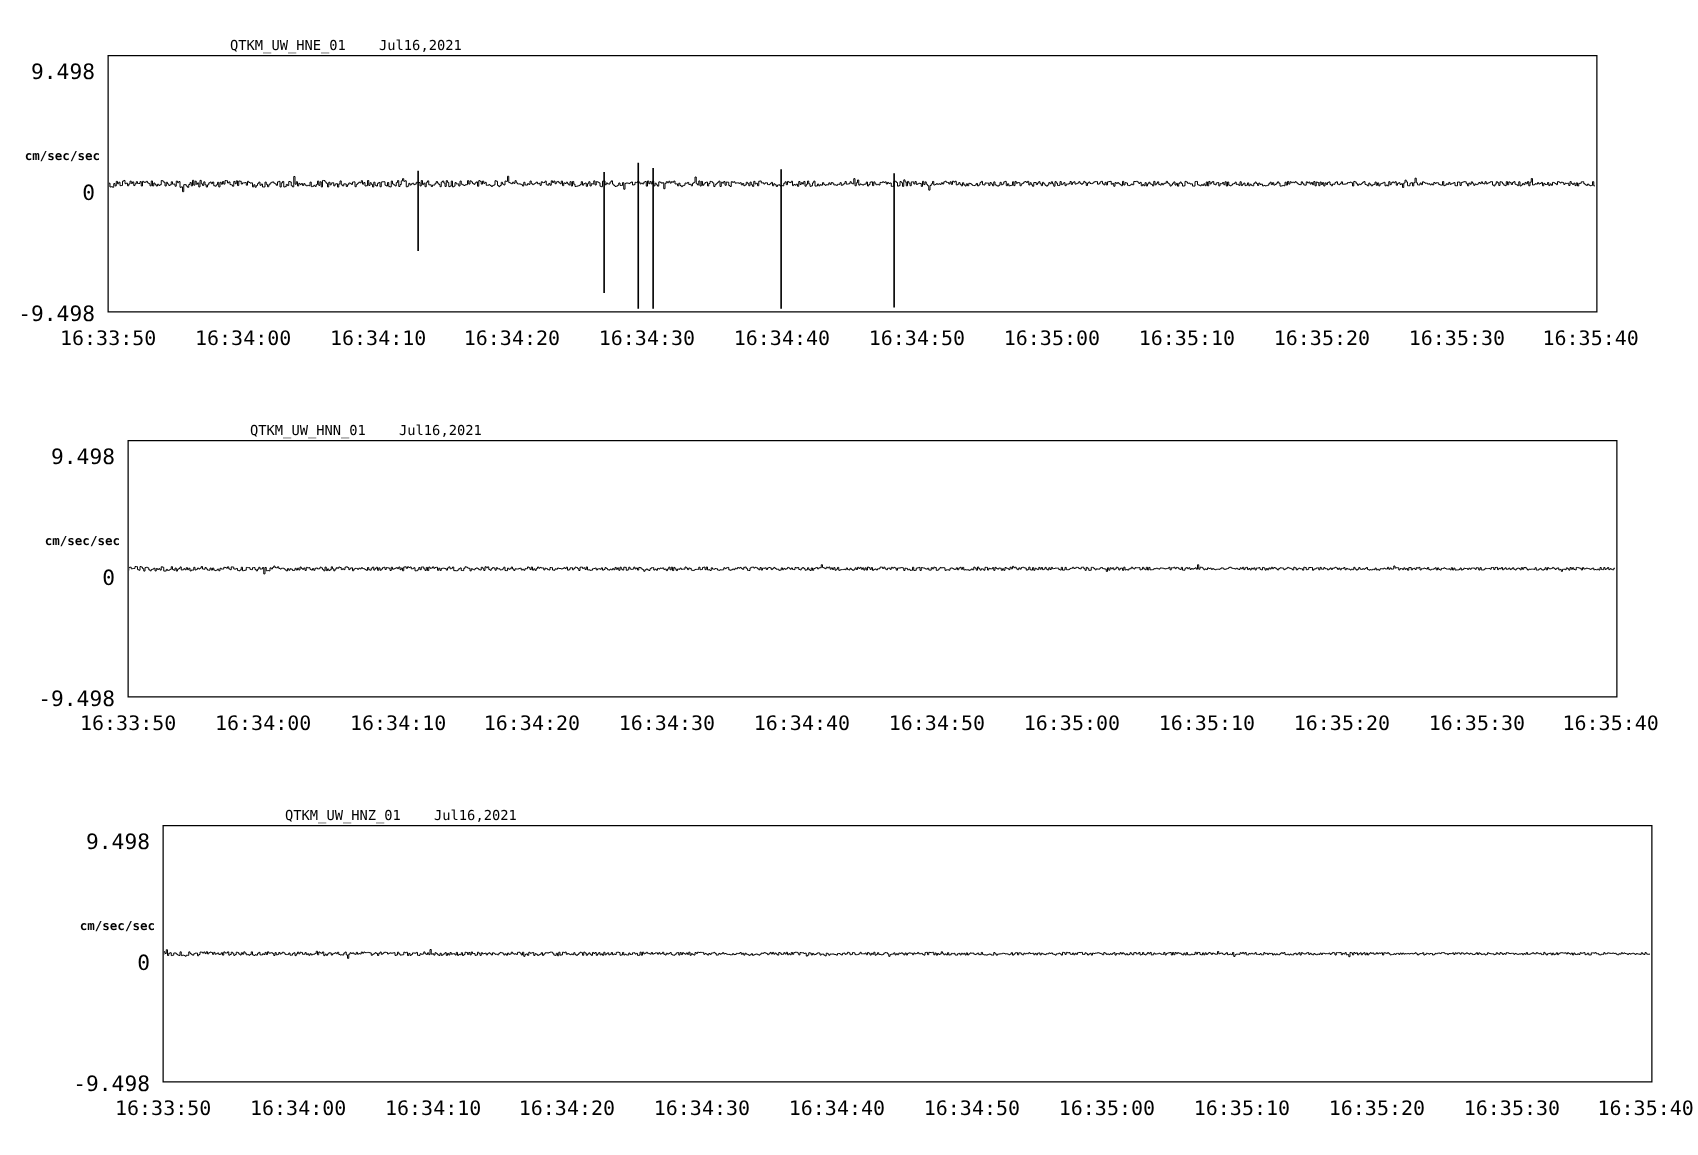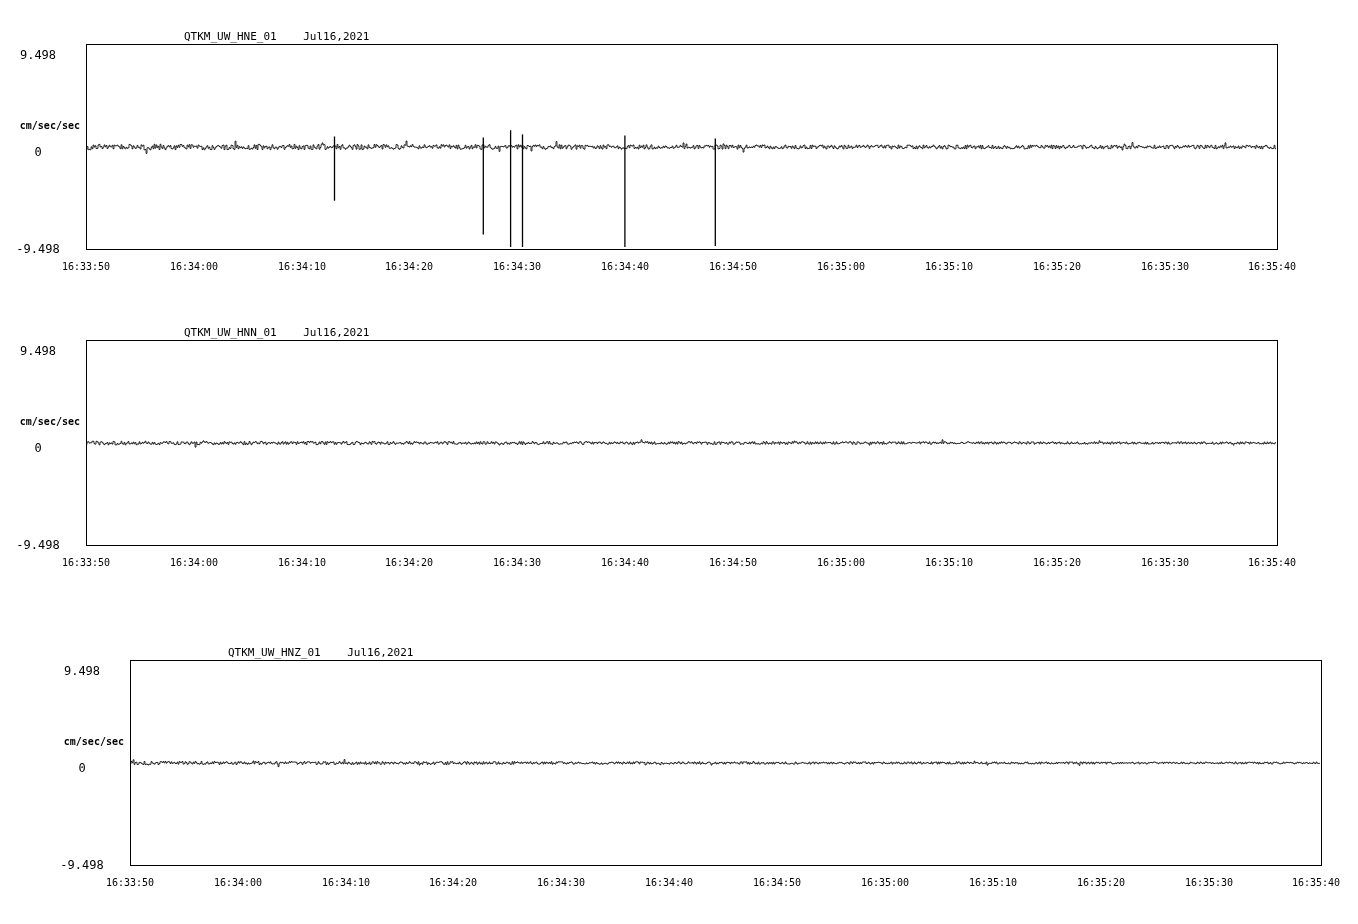--- a/index.html
+++ b/index.html
@@ -34,28 +34,28 @@
   .ylabel {
     position: absolute;
     font-size: 10px;
     font-weight: bold;
     font-family: "DejaVu Sans Mono", monospace;
     white-space: pre;
     text-align: right;
   }
   .ytick {
     position: absolute;
-    font-size: 12px;
+    font-size: 17px;
     font-family: "DejaVu Sans Mono", monospace;
-    text-align: center;
+    text-align: right;
     white-space: pre;
   }
   .xtick {
     position: absolute;
-    font-size: 10px;
+    font-size: 16px;
     font-family: "DejaVu Sans Mono", monospace;
     text-align: center;
     white-space: pre;
   }
   .plotbox {
     position: absolute;
     border: 1px solid #000000;
     box-sizing: border-box;
     background: #ffffff;
     overflow: hidden;
@@ -95,21 +95,21 @@
     <div class="xtick" style="left:479px; top:261px; width:76px;">16:34:30</div>
     <div class="xtick" style="left:587px; top:261px; width:76px;">16:34:40</div>
     <div class="xtick" style="left:695px; top:261px; width:76px;">16:34:50</div>
     <div class="xtick" style="left:803px; top:261px; width:76px;">16:35:00</div>
     <div class="xtick" style="left:911px; top:261px; width:76px;">16:35:10</div>
     <div class="xtick" style="left:1019px; top:261px; width:76px;">16:35:20</div>
     <div class="xtick" style="left:1127px; top:261px; width:76px;">16:35:30</div>
     <div class="xtick" style="left:1234px; top:261px; width:76px;">16:35:40</div>
   </div>
 
-  <div class="panel" style="top:296px;height:300px;">
+  <div class="panel" style="top:308px;height:300px;margin-left:16px;">
     <div class="panel-title" style="left:184px; top:30px;">QTKM_UW_HNN_01    Jul16,2021</div>
     <div class="ytick" style="left:0px; top:48px; width:76px;">9.498</div>
     <div class="ylabel" style="left:0px; top:120px; width:80px;">cm/sec/sec</div>
     <div class="ytick" style="left:0px; top:145px; width:76px;">0</div>
     <div class="ytick" style="left:0px; top:242px; width:76px;">-9.498</div>
     <div class="plotbox" style="left:86px; top:44px; width:1192px; height:206px;">
       <svg width="1190" height="204" viewBox="0 0 1190 204">
         <g id="trace1">
             <path d="M0.0,103.42 L0.0,100.93 L1.0,100.93 L1.0,100.78 L2.0,100.78 L2.0,102.07 L3.0,102.07 L3.0,101.81 L4.0,101.81 L4.0,101.71 L5.0,101.71 L5.0,100.19 L6.0,100.19 L6.0,100.33 L7.0,100.33 L7.0,102.68 L8.0,102.68 L8.0,103.15 L9.0,103.15 L9.0,100.24 L10.0,100.24 L10.0,100.71 L11.0,100.71 L11.0,101.93 L12.0,101.93 L12.0,103.86 L13.0,103.86 L13.0,101.09 L14.0,101.09 L14.0,100.81 L15.0,100.81 L15.0,101.25 L16.0,101.25 L16.0,102.86 L17.0,102.86 L17.0,103.66 L18.0,103.66 L18.0,102.59 L19.0,102.59 L19.0,102.28 L20.0,102.28 L20.0,101.60 L21.0,101.60 L21.0,103.76 L22.0,103.76 L22.0,101.86 L23.0,101.86 L23.0,102.60 L24.0,102.60 L24.0,101.94 L25.0,101.94 L25.0,103.06 L26.0,103.06 L26.0,100.40 L27.0,100.40 L27.0,100.82 L28.0,100.82 L28.0,103.86 L29.0,103.86 L29.0,103.83 L30.0,103.83 L30.0,102.53 L31.0,102.53 L31.0,103.33 L32.0,103.33 L32.0,103.04 L33.0,103.04 L33.0,102.46 L34.0,102.46 L34.0,100.37 L35.0,100.37 L35.0,102.64 L36.0,102.64 L36.0,103.18 L37.0,103.18 L37.0,101.45 L38.0,101.45 L38.0,103.86 L39.0,103.86 L39.0,102.40 L40.0,102.40 L40.0,101.78 L41.0,101.78 L41.0,100.58 L42.0,100.58 L42.0,103.01 L43.0,103.01 L43.0,102.81 L44.0,102.81 L44.0,101.96 L45.0,101.96 L45.0,102.79 L46.0,102.79 L46.0,101.16 L47.0,101.16 L47.0,102.69 L48.0,102.69 L48.0,101.59 L49.0,101.59 L49.0,103.76 L50.0,103.76 L50.0,103.00 L51.0,103.00 L51.0,103.08 L52.0,103.08 L52.0,100.87 L53.0,100.87 L53.0,102.99 L54.0,102.99 L54.0,102.47 L55.0,102.47 L55.0,101.46 L56.0,101.46 L56.0,102.20 L57.0,102.20 L57.0,101.46 L58.0,101.46 L58.0,100.22 L59.0,100.22 L59.0,102.24 L60.0,102.24 L60.0,102.37 L61.0,102.37 L61.0,100.98 L62.0,100.98 L62.0,102.15 L63.0,102.15 L63.0,103.11 L64.0,103.11 L64.0,103.15 L65.0,103.15 L65.0,101.45 L66.0,101.45 L66.0,103.03 L67.0,103.03 L67.0,101.47 L68.0,101.47 L68.0,103.04 L69.0,103.04 L69.0,103.49 L70.0,103.49 L70.0,103.08 L71.0,103.08 L71.0,102.33 L72.0,102.33 L72.0,103.61 L73.0,103.61 L73.0,101.61 L74.0,101.61 L74.0,102.26 L75.0,102.26 L75.0,102.25 L76.0,102.25 L76.0,100.88 L77.0,100.88 L77.0,100.98 L78.0,100.98 L78.0,101.56 L79.0,101.56 L79.0,100.47 L80.0,100.47 L80.0,102.12 L81.0,102.12 L81.0,102.77 L82.0,102.77 L82.0,100.52 L83.0,100.52 L83.0,100.66 L84.0,100.66 L84.0,102.22 L85.0,102.22 L85.0,102.26 L86.0,102.26 L86.0,101.77 L87.0,101.77 L87.0,103.35 L88.0,103.35 L88.0,103.64 L89.0,103.64 L89.0,102.93 L90.0,102.93 L90.0,100.81 L91.0,100.81 L91.0,103.57 L92.0,103.57 L92.0,103.31 L93.0,103.31 L93.0,103.13 L94.0,103.13 L94.0,100.96 L95.0,100.96 L95.0,101.09 L96.0,101.09 L96.0,101.15 L97.0,101.15 L97.0,102.49 L98.0,102.49 L98.0,102.70 L99.0,102.70 L99.0,101.13 L100.0,101.13 L100.0,101.06 L101.0,101.06 L101.0,102.63 L102.0,102.63 L102.0,103.69 L103.0,103.69 L103.0,102.38 L104.0,102.38 L104.0,100.84 L105.0,100.84 L105.0,102.24 L106.0,102.24 L106.0,102.16 L107.0,102.16 L107.0,101.02 L108.0,101.02 L108.0,106.12 L109.0,106.12 L109.0,100.98 L110.0,100.98 L110.0,103.60 L111.0,103.60 L111.0,103.42 L112.0,103.42 L112.0,103.66 L113.0,103.66 L113.0,101.30 L114.0,101.30 L114.0,102.17 L115.0,102.17 L115.0,101.03 L116.0,101.03 L116.0,99.86 L117.0,99.86 L117.0,101.08 L118.0,101.08 L118.0,101.25 L119.0,101.25 L119.0,100.46 L120.0,100.46 L120.0,101.76 L121.0,101.76 L121.0,102.24 L122.0,102.24 L122.0,101.64 L123.0,101.64 L123.0,101.53 L124.0,101.53 L124.0,102.00 L125.0,102.00 L125.0,102.92 L126.0,102.92 L126.0,103.70 L127.0,103.70 L127.0,101.93 L128.0,101.93 L128.0,103.14 L129.0,103.14 L129.0,102.02 L130.0,102.02 L130.0,102.37 L131.0,102.37 L131.0,103.38 L132.0,103.38 L132.0,103.18 L133.0,103.18 L133.0,101.66 L134.0,101.66 L134.0,103.00 L135.0,103.00 L135.0,101.58 L136.0,101.58 L136.0,102.96 L137.0,102.96 L137.0,100.61 L138.0,100.61 L138.0,101.73 L139.0,101.73 L139.0,102.48 L140.0,102.48 L140.0,101.41 L141.0,101.41 L141.0,103.33 L142.0,103.33 L142.0,100.90 L143.0,100.90 L143.0,101.32 L144.0,101.32 L144.0,101.13 L145.0,101.13 L145.0,102.50 L146.0,102.50 L146.0,103.05 L147.0,103.05 L147.0,101.87 L148.0,101.87 L148.0,103.22 L149.0,103.22 L149.0,101.65 L150.0,101.65 L150.0,101.38 L151.0,101.38 L151.0,102.13 L152.0,102.13 L152.0,101.96 L153.0,101.96 L153.0,100.71 L154.0,100.71 L154.0,101.31 L155.0,101.31 L155.0,102.63 L156.0,102.63 L156.0,103.66 L157.0,103.66 L157.0,100.68 L158.0,100.68 L158.0,103.48 L159.0,103.48 L159.0,102.14 L160.0,102.14 L160.0,103.44 L161.0,103.44 L161.0,102.79 L162.0,102.79 L162.0,100.47 L163.0,100.47 L163.0,102.03 L164.0,102.03 L164.0,103.64 L165.0,103.64 L165.0,102.28 L166.0,102.28 L166.0,101.16 L167.0,101.16 L167.0,101.61 L168.0,101.61 L168.0,100.63 L169.0,100.63 L169.0,101.00 L170.0,101.00 L170.0,102.67 L171.0,102.67 L171.0,101.99 L172.0,101.99 L172.0,102.70 L173.0,102.70 L173.0,100.75 L174.0,100.75 L174.0,100.43 L175.0,100.43 L175.0,101.01 L176.0,101.01 L176.0,102.69 L177.0,102.69 L177.0,101.59 L178.0,101.59 L178.0,101.24 L179.0,101.24 L179.0,103.59 L180.0,103.59 L180.0,102.29 L181.0,102.29 L181.0,101.68 L182.0,101.68 L182.0,101.74 L183.0,101.74 L183.0,102.47 L184.0,102.47 L184.0,101.57 L185.0,101.57 L185.0,102.08 L186.0,102.08 L186.0,101.13 L187.0,101.13 L187.0,101.81 L188.0,101.81 L188.0,102.05 L189.0,102.05 L189.0,102.67 L190.0,102.67 L190.0,103.27 L191.0,103.27 L191.0,101.02 L192.0,101.02 L192.0,102.80 L193.0,102.80 L193.0,103.12 L194.0,103.12 L194.0,101.49 L195.0,101.49 L195.0,100.70 L196.0,100.70 L196.0,103.06 L197.0,103.06 L197.0,101.82 L198.0,101.82 L198.0,100.80 L199.0,100.80 L199.0,103.20 L200.0,103.20 L200.0,101.30 L201.0,101.30 L201.0,103.18 L202.0,103.18 L202.0,102.30 L203.0,102.30 L203.0,101.14 L204.0,101.14 L204.0,100.82 L205.0,100.82 L205.0,102.58 L206.0,102.58 L206.0,101.07 L207.0,101.07 L207.0,101.27 L208.0,101.27 L208.0,101.58 L209.0,101.58 L209.0,103.39 L210.0,103.39 L210.0,100.81 L211.0,100.81 L211.0,102.39 L212.0,102.39 L212.0,102.02 L213.0,102.02 L213.0,101.60 L214.0,101.60 L214.0,101.10 L215.0,101.10 L215.0,101.88 L216.0,101.88 L216.0,100.61 L217.0,100.61 L217.0,102.72 L218.0,102.72 L218.0,101.45 L219.0,101.45 L219.0,103.60 L220.0,103.60 L220.0,100.60 L221.0,100.60 L221.0,100.47 L222.0,100.47 L222.0,101.66 L223.0,101.66 L223.0,100.44 L224.0,100.44 L224.0,101.06 L225.0,101.06 L225.0,100.60 L226.0,100.60 L226.0,102.09 L227.0,102.09 L227.0,101.91 L228.0,101.91 L228.0,101.19 L229.0,101.19 L229.0,103.66 L230.0,103.66 L230.0,103.58 L231.0,103.58 L231.0,102.85 L232.0,102.85 L232.0,101.05 L233.0,101.05 L233.0,102.76 L234.0,102.76 L234.0,100.63 L235.0,100.63 L235.0,100.60 L236.0,100.60 L236.0,102.05 L237.0,102.05 L237.0,103.35 L238.0,103.35 L238.0,100.94 L239.0,100.94 L239.0,103.43 L240.0,103.43 L240.0,100.64 L241.0,100.64 L241.0,101.63 L242.0,101.63 L242.0,101.44 L243.0,101.44 L243.0,100.52 L244.0,100.52 L244.0,101.63 L245.0,101.63 L245.0,100.98 L246.0,100.98 L246.0,100.82 L247.0,100.82 L247.0,103.22 L248.0,103.22 L248.0,101.58 L249.0,101.58 L249.0,103.30 L250.0,103.30 L250.0,101.77 L251.0,101.77 L251.0,101.51 L252.0,101.51 L252.0,101.65 L253.0,101.65 L253.0,101.88 L254.0,101.88 L254.0,103.09 L255.0,103.09 L255.0,101.34 L256.0,101.34 L256.0,100.52 L257.0,100.52 L257.0,102.01 L258.0,102.01 L258.0,101.62 L259.0,101.62 L259.0,100.63 L260.0,100.63 L260.0,103.51 L261.0,103.51 L261.0,103.53 L262.0,103.53 L262.0,103.64 L263.0,103.64 L263.0,103.03 L264.0,103.03 L264.0,101.97 L265.0,101.97 L265.0,101.37 L266.0,101.37 L266.0,103.40 L267.0,103.40 L267.0,103.45 L268.0,103.45 L268.0,101.64 L269.0,101.64 L269.0,100.45 L270.0,100.45 L270.0,100.73 L271.0,100.73 L271.0,101.41 L272.0,101.41 L272.0,101.67 L273.0,101.67 L273.0,103.69 L274.0,103.69 L274.0,101.99 L275.0,101.99 L275.0,102.49 L276.0,102.49 L276.0,102.87 L277.0,102.87 L277.0,101.83 L278.0,101.83 L278.0,101.32 L279.0,101.32 L279.0,101.85 L280.0,101.85 L280.0,102.76 L281.0,102.76 L281.0,102.95 L282.0,102.95 L282.0,100.83 L283.0,100.83 L283.0,101.62 L284.0,101.62 L284.0,103.35 L285.0,103.35 L285.0,100.41 L286.0,100.41 L286.0,101.20 L287.0,101.20 L287.0,100.51 L288.0,100.51 L288.0,102.54 L289.0,102.54 L289.0,103.19 L290.0,103.19 L290.0,101.89 L291.0,101.89 L291.0,101.05 L292.0,101.05 L292.0,101.47 L293.0,101.47 L293.0,103.14 L294.0,103.14 L294.0,101.17 L295.0,101.17 L295.0,102.03 L296.0,102.03 L296.0,102.00 L297.0,102.00 L297.0,102.96 L298.0,102.96 L298.0,102.78 L299.0,102.78 L299.0,102.11 L300.0,102.11 L300.0,100.78 L301.0,100.78 L301.0,103.44 L302.0,103.44 L302.0,103.51 L303.0,103.51 L303.0,101.55 L304.0,101.55 L304.0,102.38 L305.0,102.38 L305.0,102.00 L306.0,102.00 L306.0,100.62 L307.0,100.62 L307.0,102.16 L308.0,102.16 L308.0,103.34 L309.0,103.34 L309.0,102.07 L310.0,102.07 L310.0,102.21 L311.0,102.21 L311.0,102.21 L312.0,102.21 L312.0,101.74 L313.0,101.74 L313.0,101.58 L314.0,101.58 L314.0,103.01 L315.0,103.01 L315.0,102.44 L316.0,102.44 L316.0,103.19 L317.0,103.19 L317.0,101.96 L318.0,101.96 L318.0,101.94 L319.0,101.94 L319.0,100.56 L320.0,100.56 L320.0,101.22 L321.0,101.22 L321.0,102.64 L322.0,102.64 L322.0,100.64 L323.0,100.64 L323.0,103.10 L324.0,103.10 L324.0,102.09 L325.0,102.09 L325.0,103.25 L326.0,103.25 L326.0,101.87 L327.0,101.87 L327.0,100.63 L328.0,100.63 L328.0,101.56 L329.0,101.56 L329.0,100.93 L330.0,100.93 L330.0,101.41 L331.0,101.41 L331.0,101.35 L332.0,101.35 L332.0,102.92 L333.0,102.92 L333.0,101.58 L334.0,101.58 L334.0,101.89 L335.0,101.89 L335.0,102.68 L336.0,102.68 L336.0,102.97 L337.0,102.97 L337.0,101.01 L338.0,101.01 L338.0,101.11 L339.0,101.11 L339.0,103.01 L340.0,103.01 L340.0,103.19 L341.0,103.19 L341.0,102.09 L342.0,102.09 L342.0,102.34 L343.0,102.34 L343.0,101.41 L344.0,101.41 L344.0,101.77 L345.0,101.77 L345.0,101.83 L346.0,101.83 L346.0,102.24 L347.0,102.24 L347.0,101.83 L348.0,101.83 L348.0,101.15 L349.0,101.15 L349.0,101.84 L350.0,101.84 L350.0,100.75 L351.0,100.75 L351.0,103.11 L352.0,103.11 L352.0,102.78 L353.0,102.78 L353.0,101.30 L354.0,101.30 L354.0,101.20 L355.0,101.20 L355.0,102.82 L356.0,102.82 L356.0,101.83 L357.0,101.83 L357.0,100.70 L358.0,100.70 L358.0,100.99 L359.0,100.99 L359.0,101.88 L360.0,101.88 L360.0,103.41 L361.0,103.41 L361.0,100.77 L362.0,100.77 L362.0,100.69 L363.0,100.69 L363.0,101.73 L364.0,101.73 L364.0,101.25 L365.0,101.25 L365.0,102.62 L366.0,102.62 L366.0,100.58 L367.0,100.58 L367.0,102.93 L368.0,102.93 L368.0,102.88 L369.0,102.88 L369.0,103.24 L370.0,103.24 L370.0,103.12 L371.0,103.12 L371.0,102.02 L372.0,102.02 L372.0,101.77 L373.0,101.77 L373.0,101.48 L374.0,101.48 L374.0,102.95 L375.0,102.95 L375.0,102.11 L376.0,102.11 L376.0,102.02 L377.0,102.02 L377.0,102.36 L378.0,102.36 L378.0,101.30 L379.0,101.30 L379.0,103.13 L380.0,103.13 L380.0,102.61 L381.0,102.61 L381.0,101.08 L382.0,101.08 L382.0,101.79 L383.0,101.79 L383.0,102.79 L384.0,102.79 L384.0,103.05 L385.0,103.05 L385.0,102.33 L386.0,102.33 L386.0,102.86 L387.0,102.86 L387.0,101.88 L388.0,101.88 L388.0,102.76 L389.0,102.76 L389.0,100.95 L390.0,100.95 L390.0,102.44 L391.0,102.44 L391.0,101.34 L392.0,101.34 L392.0,103.21 L393.0,103.21 L393.0,100.74 L394.0,100.74 L394.0,102.34 L395.0,102.34 L395.0,103.04 L396.0,103.04 L396.0,100.79 L397.0,100.79 L397.0,100.88 L398.0,100.88 L398.0,103.22 L399.0,103.22 L399.0,102.85 L400.0,102.85 L400.0,100.79 L401.0,100.79 L401.0,102.14 L402.0,102.14 L402.0,102.54 L403.0,102.54 L403.0,102.26 L404.0,102.26 L404.0,100.74 L405.0,100.74 L405.0,102.15 L406.0,102.15 L406.0,101.41 L407.0,101.41 L407.0,103.04 L408.0,103.04 L408.0,100.97 L409.0,100.97 L409.0,101.14 L410.0,101.14 L410.0,102.05 L411.0,102.05 L411.0,102.68 L412.0,102.68 L412.0,103.99 L413.0,103.99 L413.0,102.88 L414.0,102.88 L414.0,102.17 L415.0,102.17 L415.0,102.87 L416.0,102.87 L416.0,103.41 L417.0,103.41 L417.0,101.93 L418.0,101.93 L418.0,101.18 L419.0,101.18 L419.0,101.09 L420.0,101.09 L420.0,103.01 L421.0,103.01 L421.0,102.33 L422.0,102.33 L422.0,103.17 L423.0,103.17 L423.0,101.73 L424.0,101.73 L424.0,102.20 L425.0,102.20 L425.0,101.46 L426.0,101.46 L426.0,101.71 L427.0,101.71 L427.0,101.32 L428.0,101.32 L428.0,102.51 L429.0,102.51 L429.0,102.26 L430.0,102.26 L430.0,103.49 L431.0,103.49 L431.0,102.19 L432.0,102.19 L432.0,100.73 L433.0,100.73 L433.0,102.80 L434.0,102.80 L434.0,100.75 L435.0,100.75 L435.0,103.45 L436.0,103.45 L436.0,100.93 L437.0,100.93 L437.0,102.15 L438.0,102.15 L438.0,103.45 L439.0,103.45 L439.0,102.24 L440.0,102.24 L440.0,102.38 L441.0,102.38 L441.0,101.48 L442.0,101.48 L442.0,102.50 L443.0,102.50 L443.0,102.26 L444.0,102.26 L444.0,102.33 L445.0,102.33 L445.0,100.60 L446.0,100.60 L446.0,101.42 L447.0,101.42 L447.0,102.71 L448.0,102.71 L448.0,101.43 L449.0,101.43 L449.0,101.71 L450.0,101.71 L450.0,103.12 L451.0,103.12 L451.0,103.43 L452.0,103.43 L452.0,103.09 L453.0,103.09 L453.0,102.55 L454.0,102.55 L454.0,102.51 L455.0,102.51 L455.0,102.50 L456.0,102.50 L456.0,100.78 L457.0,100.78 L457.0,102.78 L458.0,102.78 L458.0,102.55 L459.0,102.55 L459.0,100.96 L460.0,100.96 L460.0,100.70 L461.0,100.70 L461.0,102.72 L462.0,102.72 L462.0,100.63 L463.0,100.63 L463.0,102.92 L464.0,102.92 L464.0,102.79 L465.0,102.79 L465.0,103.37 L466.0,103.37 L466.0,101.25 L467.0,101.25 L467.0,102.27 L468.0,102.27 L468.0,102.36 L469.0,102.36 L469.0,101.84 L470.0,101.84 L470.0,101.99 L471.0,101.99 L471.0,103.03 L472.0,103.03 L472.0,103.22 L473.0,103.22 L473.0,102.82 L474.0,102.82 L474.0,102.96 L475.0,102.96 L475.0,102.81 L476.0,102.81 L476.0,101.23 L477.0,101.23 L477.0,101.90 L478.0,101.90 L478.0,101.26 L479.0,101.26 L479.0,100.96 L480.0,100.96 L480.0,102.88 L481.0,102.88 L481.0,103.18 L482.0,103.18 L482.0,102.82 L483.0,102.82 L483.0,102.20 L484.0,102.20 L484.0,102.72 L485.0,102.72 L485.0,101.62 L486.0,101.62 L486.0,102.02 L487.0,102.02 L487.0,101.03 L488.0,101.03 L488.0,101.51 L489.0,101.51 L489.0,100.92 L490.0,100.92 L490.0,101.84 L491.0,101.84 L491.0,102.48 L492.0,102.48 L492.0,100.86 L493.0,100.86 L493.0,100.66 L494.0,100.66 L494.0,101.90 L495.0,101.90 L495.0,103.29 L496.0,103.29 L496.0,103.42 L497.0,103.42 L497.0,101.37 L498.0,101.37 L498.0,100.81 L499.0,100.81 L499.0,100.65 L500.0,100.65 L500.0,101.46 L501.0,101.46 L501.0,100.86 L502.0,100.86 L502.0,101.20 L503.0,101.20 L503.0,102.02 L504.0,102.02 L504.0,102.79 L505.0,102.79 L505.0,101.05 L506.0,101.05 L506.0,103.05 L507.0,103.05 L507.0,101.59 L508.0,101.59 L508.0,101.58 L509.0,101.58 L509.0,101.30 L510.0,101.30 L510.0,102.61 L511.0,102.61 L511.0,101.41 L512.0,101.41 L512.0,100.97 L513.0,100.97 L513.0,101.32 L514.0,101.32 L514.0,102.67 L515.0,102.67 L515.0,101.90 L516.0,101.90 L516.0,100.94 L517.0,100.94 L517.0,101.73 L518.0,101.73 L518.0,102.45 L519.0,102.45 L519.0,102.36 L520.0,102.36 L520.0,103.22 L521.0,103.22 L521.0,103.07 L522.0,103.07 L522.0,101.32 L523.0,101.32 L523.0,102.76 L524.0,102.76 L524.0,101.73 L525.0,101.73 L525.0,102.40 L526.0,102.40 L526.0,101.97 L527.0,101.97 L527.0,100.93 L528.0,100.93 L528.0,101.43 L529.0,101.43 L529.0,102.34 L530.0,102.34 L530.0,101.38 L531.0,101.38 L531.0,102.56 L532.0,102.56 L532.0,102.68 L533.0,102.68 L533.0,100.98 L534.0,100.98 L534.0,101.44 L535.0,101.44 L535.0,100.99 L536.0,100.99 L536.0,102.56 L537.0,102.56 L537.0,102.92 L538.0,102.92 L538.0,101.66 L539.0,101.66 L539.0,101.01 L540.0,101.01 L540.0,101.78 L541.0,101.78 L541.0,103.14 L542.0,103.14 L542.0,102.80 L543.0,102.80 L543.0,101.23 L544.0,101.23 L544.0,102.72 L545.0,102.72 L545.0,103.39 L546.0,103.39 L546.0,101.38 L547.0,101.38 L547.0,103.20 L548.0,103.20 L548.0,101.77 L549.0,101.77 L549.0,101.40 L550.0,101.40 L550.0,100.98 L551.0,100.98 L551.0,102.08 L552.0,102.08 L552.0,101.27 L553.0,101.27 L553.0,101.19 L554.0,101.19 L554.0,98.81 L555.0,98.81 L555.0,101.00 L556.0,101.00 L556.0,101.44 L557.0,101.44 L557.0,101.95 L558.0,101.95 L558.0,100.76 L559.0,100.76 L559.0,101.32 L560.0,101.32 L560.0,100.64 L561.0,100.64 L561.0,102.34 L562.0,102.34 L562.0,101.30 L563.0,101.30 L563.0,102.59 L564.0,102.59 L564.0,101.11 L565.0,101.11 L565.0,103.19 L566.0,103.19 L566.0,102.36 L567.0,102.36 L567.0,100.93 L568.0,100.93 L568.0,103.23 L569.0,103.23 L569.0,102.93 L570.0,102.93 L570.0,102.65 L571.0,102.65 L571.0,102.64 L572.0,102.64 L572.0,102.46 L573.0,102.46 L573.0,102.73 L574.0,102.73 L574.0,101.38 L575.0,101.38 L575.0,102.64 L576.0,102.64 L576.0,102.93 L577.0,102.93 L577.0,101.63 L578.0,101.63 L578.0,102.59 L579.0,102.59 L579.0,103.28 L580.0,103.28 L580.0,102.76 L581.0,102.76 L581.0,101.31 L582.0,101.31 L582.0,102.61 L583.0,102.61 L583.0,100.88 L584.0,100.88 L584.0,101.74 L585.0,101.74 L585.0,100.89 L586.0,100.89 L586.0,102.40 L587.0,102.40 L587.0,101.30 L588.0,101.30 L588.0,103.06 L589.0,103.06 L589.0,101.29 L590.0,101.29 L590.0,103.04 L591.0,103.04 L591.0,100.66 L592.0,100.66 L592.0,101.15 L593.0,101.15 L593.0,102.53 L594.0,102.53 L594.0,101.07 L595.0,101.07 L595.0,103.26 L596.0,103.26 L596.0,102.48 L597.0,102.48 L597.0,102.20 L598.0,102.20 L598.0,102.94 L599.0,102.94 L599.0,102.06 L600.0,102.06 L600.0,101.98 L601.0,101.98 L601.0,100.70 L602.0,100.70 L602.0,100.72 L603.0,100.72 L603.0,101.75 L604.0,101.75 L604.0,100.76 L605.0,100.76 L605.0,102.09 L606.0,102.09 L606.0,102.77 L607.0,102.77 L607.0,101.56 L608.0,101.56 L608.0,101.48 L609.0,101.48 L609.0,102.45 L610.0,102.45 L610.0,100.85 L611.0,100.85 L611.0,101.52 L612.0,101.52 L612.0,100.89 L613.0,100.89 L613.0,101.44 L614.0,101.44 L614.0,103.12 L615.0,103.12 L615.0,101.47 L616.0,101.47 L616.0,101.42 L617.0,101.42 L617.0,101.31 L618.0,101.31 L618.0,100.99 L619.0,100.99 L619.0,101.37 L620.0,101.37 L620.0,103.36 L621.0,103.36 L621.0,101.59 L622.0,101.59 L622.0,101.72 L623.0,101.72 L623.0,102.83 L624.0,102.83 L624.0,102.39 L625.0,102.39 L625.0,103.28 L626.0,103.28 L626.0,103.19 L627.0,103.19 L627.0,100.82 L628.0,100.82 L628.0,103.33 L629.0,103.33 L629.0,103.21 L630.0,103.21 L630.0,101.52 L631.0,101.52 L631.0,101.23 L632.0,101.23 L632.0,100.94 L633.0,100.94 L633.0,103.34 L634.0,103.34 L634.0,101.03 L635.0,101.03 L635.0,101.34 L636.0,101.34 L636.0,101.44 L637.0,101.44 L637.0,102.06 L638.0,102.06 L638.0,102.31 L639.0,102.31 L639.0,101.59 L640.0,101.59 L640.0,103.02 L641.0,103.02 L641.0,103.08 L642.0,103.08 L642.0,101.14 L643.0,101.14 L643.0,102.08 L644.0,102.08 L644.0,100.76 L645.0,100.76 L645.0,101.07 L646.0,101.07 L646.0,103.28 L647.0,103.28 L647.0,103.03 L648.0,103.03 L648.0,102.04 L649.0,102.04 L649.0,100.96 L650.0,100.96 L650.0,101.35 L651.0,101.35 L651.0,101.07 L652.0,101.07 L652.0,101.29 L653.0,101.29 L653.0,103.30 L654.0,103.30 L654.0,102.85 L655.0,102.85 L655.0,102.78 L656.0,102.78 L656.0,103.16 L657.0,103.16 L657.0,101.62 L658.0,101.62 L658.0,101.33 L659.0,101.33 L659.0,101.80 L660.0,101.80 L660.0,102.45 L661.0,102.45 L661.0,102.44 L662.0,102.44 L662.0,101.26 L663.0,101.26 L663.0,102.79 L664.0,102.79 L664.0,101.44 L665.0,101.44 L665.0,100.84 L666.0,100.84 L666.0,102.43 L667.0,102.43 L667.0,100.92 L668.0,100.92 L668.0,102.97 L669.0,102.97 L669.0,102.76 L670.0,102.76 L670.0,102.96 L671.0,102.96 L671.0,102.78 L672.0,102.78 L672.0,103.24 L673.0,103.24 L673.0,102.93 L674.0,102.93 L674.0,102.16 L675.0,102.16 L675.0,102.86 L676.0,102.86 L676.0,100.72 L677.0,100.72 L677.0,101.53 L678.0,101.53 L678.0,103.14 L679.0,103.14 L679.0,100.62 L680.0,100.62 L680.0,101.90 L681.0,101.90 L681.0,103.10 L682.0,103.10 L682.0,102.03 L683.0,102.03 L683.0,102.25 L684.0,102.25 L684.0,103.17 L685.0,103.17 L685.0,100.87 L686.0,100.87 L686.0,100.92 L687.0,100.92 L687.0,103.02 L688.0,103.02 L688.0,101.65 L689.0,101.65 L689.0,102.00 L690.0,102.00 L690.0,102.04 L691.0,102.04 L691.0,101.10 L692.0,101.10 L692.0,103.27 L693.0,103.27 L693.0,100.92 L694.0,100.92 L694.0,101.81 L695.0,101.81 L695.0,102.29 L696.0,102.29 L696.0,101.43 L697.0,101.43 L697.0,101.55 L698.0,101.55 L698.0,103.20 L699.0,103.20 L699.0,101.99 L700.0,101.99 L700.0,103.25 L701.0,103.25 L701.0,101.00 L702.0,101.00 L702.0,101.59 L703.0,101.59 L703.0,101.89 L704.0,101.89 L704.0,102.70 L705.0,102.70 L705.0,100.78 L706.0,100.78 L706.0,102.03 L707.0,102.03 L707.0,100.09 L708.0,100.09 L708.0,101.15 L709.0,101.15 L709.0,100.79 L710.0,100.79 L710.0,102.10 L711.0,102.10 L711.0,102.75 L712.0,102.75 L712.0,101.35 L713.0,101.35 L713.0,102.27 L714.0,102.27 L714.0,101.01 L715.0,101.01 L715.0,100.78 L716.0,100.78 L716.0,101.23 L717.0,101.23 L717.0,101.47 L718.0,101.47 L718.0,103.11 L719.0,103.11 L719.0,102.67 L720.0,102.67 L720.0,100.73 L721.0,100.73 L721.0,102.78 L722.0,102.78 L722.0,103.07 L723.0,103.07 L723.0,101.10 L724.0,101.10 L724.0,103.21 L725.0,103.21 L725.0,101.60 L726.0,101.60 L726.0,102.19 L727.0,102.19 L727.0,102.68 L728.0,102.68 L728.0,100.93 L729.0,100.93 L729.0,102.32 L730.0,102.32 L730.0,101.03 L731.0,101.03 L731.0,102.72 L732.0,102.72 L732.0,102.26 L733.0,102.26 L733.0,100.92 L734.0,100.92 L734.0,102.36 L735.0,102.36 L735.0,103.00 L736.0,103.00 L736.0,101.25 L737.0,101.25 L737.0,102.61 L738.0,102.61 L738.0,100.91 L739.0,100.91 L739.0,101.93 L740.0,101.93 L740.0,101.82 L741.0,101.82 L741.0,101.48 L742.0,101.48 L742.0,101.53 L743.0,101.53 L743.0,101.53 L744.0,101.53 L744.0,102.67 L745.0,102.67 L745.0,103.01 L746.0,103.01 L746.0,100.89 L747.0,100.89 L747.0,103.13 L748.0,103.13 L748.0,102.96 L749.0,102.96 L749.0,100.92 L750.0,100.92 L750.0,102.69 L751.0,102.69 L751.0,102.80 L752.0,102.80 L752.0,102.47 L753.0,102.47 L753.0,101.74 L754.0,101.74 L754.0,101.62 L755.0,101.62 L755.0,100.83 L756.0,100.83 L756.0,101.73 L757.0,101.73 L757.0,101.47 L758.0,101.47 L758.0,100.85 L759.0,100.85 L759.0,100.98 L760.0,100.98 L760.0,101.88 L761.0,101.88 L761.0,102.06 L762.0,102.06 L762.0,100.82 L763.0,100.82 L763.0,100.73 L764.0,100.73 L764.0,101.89 L765.0,101.89 L765.0,103.24 L766.0,103.24 L766.0,100.92 L767.0,100.92 L767.0,101.64 L768.0,101.64 L768.0,103.26 L769.0,103.26 L769.0,103.18 L770.0,103.18 L770.0,100.88 L771.0,100.88 L771.0,100.96 L772.0,100.96 L772.0,101.81 L773.0,101.81 L773.0,102.87 L774.0,102.87 L774.0,102.08 L775.0,102.08 L775.0,102.30 L776.0,102.30 L776.0,102.27 L777.0,102.27 L777.0,101.34 L778.0,101.34 L778.0,100.98 L779.0,100.98 L779.0,101.85 L780.0,101.85 L780.0,102.08 L781.0,102.08 L781.0,102.27 L782.0,102.27 L782.0,104.12 L783.0,104.12 L783.0,101.27 L784.0,101.27 L784.0,103.10 L785.0,103.10 L785.0,101.23 L786.0,101.23 L786.0,102.04 L787.0,102.04 L787.0,101.25 L788.0,101.25 L788.0,102.78 L789.0,102.78 L789.0,102.13 L790.0,102.13 L790.0,100.74 L791.0,100.74 L791.0,101.32 L792.0,101.32 L792.0,102.96 L793.0,102.96 L793.0,101.68 L794.0,101.68 L794.0,101.49 L795.0,101.49 L795.0,103.27 L796.0,103.27 L796.0,100.76 L797.0,100.76 L797.0,102.94 L798.0,102.94 L798.0,102.59 L799.0,102.59 L799.0,103.07 L800.0,103.07 L800.0,102.10 L801.0,102.10 L801.0,101.98 L802.0,101.98 L802.0,100.75 L803.0,100.75 L803.0,101.58 L804.0,101.58 L804.0,102.18 L805.0,102.18 L805.0,101.12 L806.0,101.12 L806.0,101.23 L807.0,101.23 L807.0,101.15 L808.0,101.15 L808.0,101.16 L809.0,101.16 L809.0,102.91 L810.0,102.91 L810.0,102.46 L811.0,102.46 L811.0,100.87 L812.0,100.87 L812.0,102.08 L813.0,102.08 L813.0,102.76 L814.0,102.76 L814.0,100.84 L815.0,100.84 L815.0,102.96 L816.0,102.96 L816.0,100.94 L817.0,100.94 L817.0,102.86 L818.0,102.86 L818.0,102.79 L819.0,102.79 L819.0,102.69 L820.0,102.69 L820.0,101.94 L821.0,101.94 L821.0,101.95 L822.0,101.95 L822.0,101.54 L823.0,101.54 L823.0,101.99 L824.0,101.99 L824.0,102.27 L825.0,102.27 L825.0,101.39 L826.0,101.39 L826.0,101.42 L827.0,101.42 L827.0,101.58 L828.0,101.58 L828.0,101.94 L829.0,101.94 L829.0,102.11 L830.0,102.11 L830.0,101.84 L831.0,101.84 L831.0,101.65 L832.0,101.65 L832.0,100.87 L833.0,100.87 L833.0,102.87 L834.0,102.87 L834.0,101.27 L835.0,101.27 L835.0,101.25 L836.0,101.25 L836.0,100.81 L837.0,100.81 L837.0,101.95 L838.0,101.95 L838.0,100.93 L839.0,100.93 L839.0,101.20 L840.0,101.20 L840.0,102.17 L841.0,102.17 L841.0,102.53 L842.0,102.53 L842.0,100.90 L843.0,100.90 L843.0,103.09 L844.0,103.09 L844.0,103.15 L845.0,103.15 L845.0,101.62 L846.0,101.62 L846.0,101.05 L847.0,101.05 L847.0,101.94 L848.0,101.94 L848.0,101.20 L849.0,101.20 L849.0,102.57 L850.0,102.57 L850.0,101.82 L851.0,101.82 L851.0,102.32 L852.0,102.32 L852.0,101.84 L853.0,101.84 L853.0,101.27 L854.0,101.27 L854.0,102.33 L855.0,102.33 L855.0,98.82 L856.0,98.82 L856.0,102.36 L857.0,102.36 L857.0,100.77 L858.0,100.77 L858.0,100.88 L859.0,100.88 L859.0,101.56 L860.0,101.56 L860.0,102.81 L861.0,102.81 L861.0,102.16 L862.0,102.16 L862.0,102.64 L863.0,102.64 L863.0,101.28 L864.0,101.28 L864.0,101.86 L865.0,101.86 L865.0,101.52 L866.0,101.52 L866.0,102.52 L867.0,102.52 L867.0,101.88 L868.0,101.88 L868.0,102.46 L869.0,102.46 L869.0,102.78 L870.0,102.78 L870.0,102.43 L871.0,102.43 L871.0,102.34 L872.0,102.34 L872.0,102.45 L873.0,102.45 L873.0,102.01 L874.0,102.01 L874.0,101.28 L875.0,101.28 L875.0,101.50 L876.0,101.50 L876.0,102.40 L877.0,102.40 L877.0,102.41 L878.0,102.41 L878.0,102.04 L879.0,102.04 L879.0,101.77 L880.0,101.77 L880.0,100.89 L881.0,100.89 L881.0,100.79 L882.0,100.79 L882.0,101.44 L883.0,101.44 L883.0,101.77 L884.0,101.77 L884.0,101.92 L885.0,101.92 L885.0,102.21 L886.0,102.21 L886.0,101.61 L887.0,101.61 L887.0,102.25 L888.0,102.25 L888.0,102.59 L889.0,102.59 L889.0,101.27 L890.0,101.27 L890.0,102.00 L891.0,102.00 L891.0,100.86 L892.0,100.86 L892.0,102.69 L893.0,102.69 L893.0,101.34 L894.0,101.34 L894.0,100.87 L895.0,100.87 L895.0,102.64 L896.0,102.64 L896.0,101.81 L897.0,101.81 L897.0,102.93 L898.0,102.93 L898.0,101.54 L899.0,101.54 L899.0,102.23 L900.0,102.23 L900.0,101.30 L901.0,101.30 L901.0,102.96 L902.0,102.96 L902.0,101.44 L903.0,101.44 L903.0,101.45 L904.0,101.45 L904.0,101.11 L905.0,101.11 L905.0,102.47 L906.0,102.47 L906.0,102.89 L907.0,102.89 L907.0,100.96 L908.0,100.96 L908.0,101.35 L909.0,101.35 L909.0,103.07 L910.0,103.07 L910.0,101.85 L911.0,101.85 L911.0,102.82 L912.0,102.82 L912.0,101.38 L913.0,101.38 L913.0,102.18 L914.0,102.18 L914.0,100.83 L915.0,100.83 L915.0,101.95 L916.0,101.95 L916.0,101.02 L917.0,101.02 L917.0,101.37 L918.0,101.37 L918.0,102.19 L919.0,102.19 L919.0,102.94 L920.0,102.94 L920.0,101.74 L921.0,101.74 L921.0,101.24 L922.0,101.24 L922.0,101.36 L923.0,101.36 L923.0,101.51 L924.0,101.51 L924.0,102.73 L925.0,102.73 L925.0,102.24 L926.0,102.24 L926.0,101.61 L927.0,101.61 L927.0,100.92 L928.0,100.92 L928.0,101.47 L929.0,101.47 L929.0,101.64 L930.0,101.64 L930.0,102.14 L931.0,102.14 L931.0,102.93 L932.0,102.93 L932.0,100.83 L933.0,100.83 L933.0,101.31 L934.0,101.31 L934.0,102.90 L935.0,102.90 L935.0,102.13 L936.0,102.13 L936.0,101.50 L937.0,101.50 L937.0,101.99 L938.0,101.99 L938.0,102.04 L939.0,102.04 L939.0,103.10 L940.0,103.10 L940.0,100.82 L941.0,100.82 L941.0,101.05 L942.0,101.05 L942.0,102.79 L943.0,102.79 L943.0,102.44 L944.0,102.44 L944.0,100.99 L945.0,100.99 L945.0,100.99 L946.0,100.99 L946.0,101.01 L947.0,101.01 L947.0,103.17 L948.0,103.17 L948.0,102.25 L949.0,102.25 L949.0,102.08 L950.0,102.08 L950.0,101.38 L951.0,101.38 L951.0,101.33 L952.0,101.33 L952.0,102.82 L953.0,102.82 L953.0,100.91 L954.0,100.91 L954.0,102.26 L955.0,102.26 L955.0,102.40 L956.0,102.40 L956.0,101.07 L957.0,101.07 L957.0,101.93 L958.0,101.93 L958.0,101.98 L959.0,101.98 L959.0,102.88 L960.0,102.88 L960.0,102.26 L961.0,102.26 L961.0,101.38 L962.0,101.38 L962.0,102.58 L963.0,102.58 L963.0,101.60 L964.0,101.60 L964.0,101.39 L965.0,101.39 L965.0,100.84 L966.0,100.84 L966.0,101.41 L967.0,101.41 L967.0,102.49 L968.0,102.49 L968.0,101.50 L969.0,101.50 L969.0,102.87 L970.0,102.87 L970.0,101.74 L971.0,101.74 L971.0,101.76 L972.0,101.76 L972.0,101.02 L973.0,101.02 L973.0,102.78 L974.0,102.78 L974.0,101.75 L975.0,101.75 L975.0,102.26 L976.0,102.26 L976.0,102.28 L977.0,102.28 L977.0,102.99 L978.0,102.99 L978.0,102.35 L979.0,102.35 L979.0,102.74 L980.0,102.74 L980.0,100.88 L981.0,100.88 L981.0,102.20 L982.0,102.20 L982.0,103.09 L983.0,103.09 L983.0,102.45 L984.0,102.45 L984.0,101.06 L985.0,101.06 L985.0,102.25 L986.0,102.25 L986.0,102.54 L987.0,102.54 L987.0,101.95 L988.0,101.95 L988.0,102.40 L989.0,102.40 L989.0,101.77 L990.0,101.77 L990.0,101.01 L991.0,101.01 L991.0,102.60 L992.0,102.60 L992.0,103.05 L993.0,103.05 L993.0,102.74 L994.0,102.74 L994.0,102.97 L995.0,102.97 L995.0,102.45 L996.0,102.45 L996.0,102.71 L997.0,102.71 L997.0,101.49 L998.0,101.49 L998.0,102.97 L999.0,102.97 L999.0,102.49 L1000.0,102.49 L1000.0,103.16 L1001.0,103.16 L1001.0,102.04 L1002.0,102.04 L1002.0,101.94 L1003.0,101.94 L1003.0,102.21 L1004.0,102.21 L1004.0,101.56 L1005.0,101.56 L1005.0,102.10 L1006.0,102.10 L1006.0,102.20 L1007.0,102.20 L1007.0,100.88 L1008.0,100.88 L1008.0,102.40 L1009.0,102.40 L1009.0,101.38 L1010.0,101.38 L1010.0,102.30 L1011.0,102.30 L1011.0,102.20 L1012.0,102.20 L1012.0,99.81 L1013.0,99.81 L1013.0,101.43 L1014.0,101.43 L1014.0,101.14 L1015.0,101.14 L1015.0,101.20 L1016.0,101.20 L1016.0,102.96 L1017.0,102.96 L1017.0,101.91 L1018.0,101.91 L1018.0,101.90 L1019.0,101.90 L1019.0,102.67 L1020.0,102.67 L1020.0,101.31 L1021.0,101.31 L1021.0,102.46 L1022.0,102.46 L1022.0,101.83 L1023.0,101.83 L1023.0,103.15 L1024.0,103.15 L1024.0,101.08 L1025.0,101.08 L1025.0,101.07 L1026.0,101.07 L1026.0,102.85 L1027.0,102.85 L1027.0,101.93 L1028.0,101.93 L1028.0,101.65 L1029.0,101.65 L1029.0,102.61 L1030.0,102.61 L1030.0,101.13 L1031.0,101.13 L1031.0,101.50 L1032.0,101.50 L1032.0,100.91 L1033.0,100.91 L1033.0,102.95 L1034.0,102.95 L1034.0,102.00 L1035.0,102.00 L1035.0,101.95 L1036.0,101.95 L1036.0,101.47 L1037.0,101.47 L1037.0,101.83 L1038.0,101.83 L1038.0,102.24 L1039.0,102.24 L1039.0,101.06 L1040.0,101.06 L1040.0,102.69 L1041.0,102.69 L1041.0,103.00 L1042.0,103.00 L1042.0,102.44 L1043.0,102.44 L1043.0,102.42 L1044.0,102.42 L1044.0,101.94 L1045.0,101.94 L1045.0,101.24 L1046.0,101.24 L1046.0,102.90 L1047.0,102.90 L1047.0,101.34 L1048.0,101.34 L1048.0,102.63 L1049.0,102.63 L1049.0,103.02 L1050.0,103.02 L1050.0,101.77 L1051.0,101.77 L1051.0,101.82 L1052.0,101.82 L1052.0,101.26 L1053.0,101.26 L1053.0,101.79 L1054.0,101.79 L1054.0,102.25 L1055.0,102.25 L1055.0,102.28 L1056.0,102.28 L1056.0,102.06 L1057.0,102.06 L1057.0,102.85 L1058.0,102.85 L1058.0,101.19 L1059.0,101.19 L1059.0,102.97 L1060.0,102.97 L1060.0,101.51 L1061.0,101.51 L1061.0,103.03 L1062.0,103.03 L1062.0,102.93 L1063.0,102.93 L1063.0,102.95 L1064.0,102.95 L1064.0,102.64 L1065.0,102.64 L1065.0,101.42 L1066.0,101.42 L1066.0,103.03 L1067.0,103.03 L1067.0,102.58 L1068.0,102.58 L1068.0,101.57 L1069.0,101.57 L1069.0,101.80 L1070.0,101.80 L1070.0,101.78 L1071.0,101.78 L1071.0,102.53 L1072.0,102.53 L1072.0,101.57 L1073.0,101.57 L1073.0,102.35 L1074.0,102.35 L1074.0,101.46 L1075.0,101.46 L1075.0,101.41 L1076.0,101.41 L1076.0,101.56 L1077.0,101.56 L1077.0,102.43 L1078.0,102.43 L1078.0,101.16 L1079.0,101.16 L1079.0,101.35 L1080.0,101.35 L1080.0,102.99 L1081.0,102.99 L1081.0,101.16 L1082.0,101.16 L1082.0,102.95 L1083.0,102.95 L1083.0,103.02 L1084.0,103.02 L1084.0,102.70 L1085.0,102.70 L1085.0,101.63 L1086.0,101.63 L1086.0,101.89 L1087.0,101.89 L1087.0,101.84 L1088.0,101.84 L1088.0,101.77 L1089.0,101.77 L1089.0,102.33 L1090.0,102.33 L1090.0,100.98 L1091.0,100.98 L1091.0,101.00 L1092.0,101.00 L1092.0,102.63 L1093.0,102.63 L1093.0,101.04 L1094.0,101.04 L1094.0,100.90 L1095.0,100.90 L1095.0,102.71 L1096.0,102.71 L1096.0,101.67 L1097.0,101.67 L1097.0,102.00 L1098.0,102.00 L1098.0,101.00 L1099.0,101.00 L1099.0,102.81 L1100.0,102.81 L1100.0,102.06 L1101.0,102.06 L1101.0,101.27 L1102.0,101.27 L1102.0,102.43 L1103.0,102.43 L1103.0,102.22 L1104.0,102.22 L1104.0,101.48 L1105.0,101.48 L1105.0,102.68 L1106.0,102.68 L1106.0,102.03 L1107.0,102.03 L1107.0,101.20 L1108.0,101.20 L1108.0,102.39 L1109.0,102.39 L1109.0,102.96 L1110.0,102.96 L1110.0,101.98 L1111.0,101.98 L1111.0,101.45 L1112.0,101.45 L1112.0,101.75 L1113.0,101.75 L1113.0,102.84 L1114.0,102.84 L1114.0,101.13 L1115.0,101.13 L1115.0,102.42 L1116.0,102.42 L1116.0,101.02 L1117.0,101.02 L1117.0,100.96 L1118.0,100.96 L1118.0,102.08 L1119.0,102.08 L1119.0,103.03 L1120.0,103.03 L1120.0,102.34 L1121.0,102.34 L1121.0,102.44 L1122.0,102.44 L1122.0,102.28 L1123.0,102.28 L1123.0,102.30 L1124.0,102.30 L1124.0,102.49 L1125.0,102.49 L1125.0,101.19 L1126.0,101.19 L1126.0,103.06 L1127.0,103.06 L1127.0,103.05 L1128.0,103.05 L1128.0,102.30 L1129.0,102.30 L1129.0,101.71 L1130.0,101.71 L1130.0,102.70 L1131.0,102.70 L1131.0,103.11 L1132.0,103.11 L1132.0,102.57 L1133.0,102.57 L1133.0,101.21 L1134.0,101.21 L1134.0,102.91 L1135.0,102.91 L1135.0,101.11 L1136.0,101.11 L1136.0,101.98 L1137.0,101.98 L1137.0,102.04 L1138.0,102.04 L1138.0,101.69 L1139.0,101.69 L1139.0,100.93 L1140.0,100.93 L1140.0,101.67 L1141.0,101.67 L1141.0,102.56 L1142.0,102.56 L1142.0,101.68 L1143.0,101.68 L1143.0,101.32 L1144.0,101.32 L1144.0,102.90 L1145.0,102.90 L1145.0,102.53 L1146.0,102.53 L1146.0,104.05 L1147.0,104.05 L1147.0,102.45 L1148.0,102.45 L1148.0,102.37 L1149.0,102.37 L1149.0,102.72 L1150.0,102.72 L1150.0,101.30 L1151.0,101.30 L1151.0,101.98 L1152.0,101.98 L1152.0,103.07 L1153.0,103.07 L1153.0,101.00 L1154.0,101.00 L1154.0,102.37 L1155.0,102.37 L1155.0,101.23 L1156.0,101.23 L1156.0,102.59 L1157.0,102.59 L1157.0,102.85 L1158.0,102.85 L1158.0,100.96 L1159.0,100.96 L1159.0,101.09 L1160.0,101.09 L1160.0,101.43 L1161.0,101.43 L1161.0,101.60 L1162.0,101.60 L1162.0,102.97 L1163.0,102.97 L1163.0,101.10 L1164.0,101.10 L1164.0,102.20 L1165.0,102.20 L1165.0,102.01 L1166.0,102.01 L1166.0,101.47 L1167.0,101.47 L1167.0,101.82 L1168.0,101.82 L1168.0,102.08 L1169.0,102.08 L1169.0,102.45 L1170.0,102.45 L1170.0,101.95 L1171.0,101.95 L1171.0,101.45 L1172.0,101.45 L1172.0,102.83 L1173.0,102.83 L1173.0,102.62 L1174.0,102.62 L1174.0,102.83 L1175.0,102.83 L1175.0,102.30 L1176.0,102.30 L1176.0,103.01 L1177.0,103.01 L1177.0,101.05 L1178.0,101.05 L1178.0,102.53 L1179.0,102.53 L1179.0,102.71 L1180.0,102.71 L1180.0,101.05 L1181.0,101.05 L1181.0,102.52 L1182.0,102.52 L1182.0,101.96 L1183.0,101.96 L1183.0,101.04 L1184.0,101.04 L1184.0,102.69 L1185.0,102.69 L1185.0,101.95 L1186.0,101.95 L1186.0,102.48 L1187.0,102.48 L1187.0,102.84 L1188.0,102.84 L1188.0,101.62 L1189.0,101.62 L1189.0,101.62" stroke="#000000" stroke-width="0.8" fill="none"></path>
           </g>

